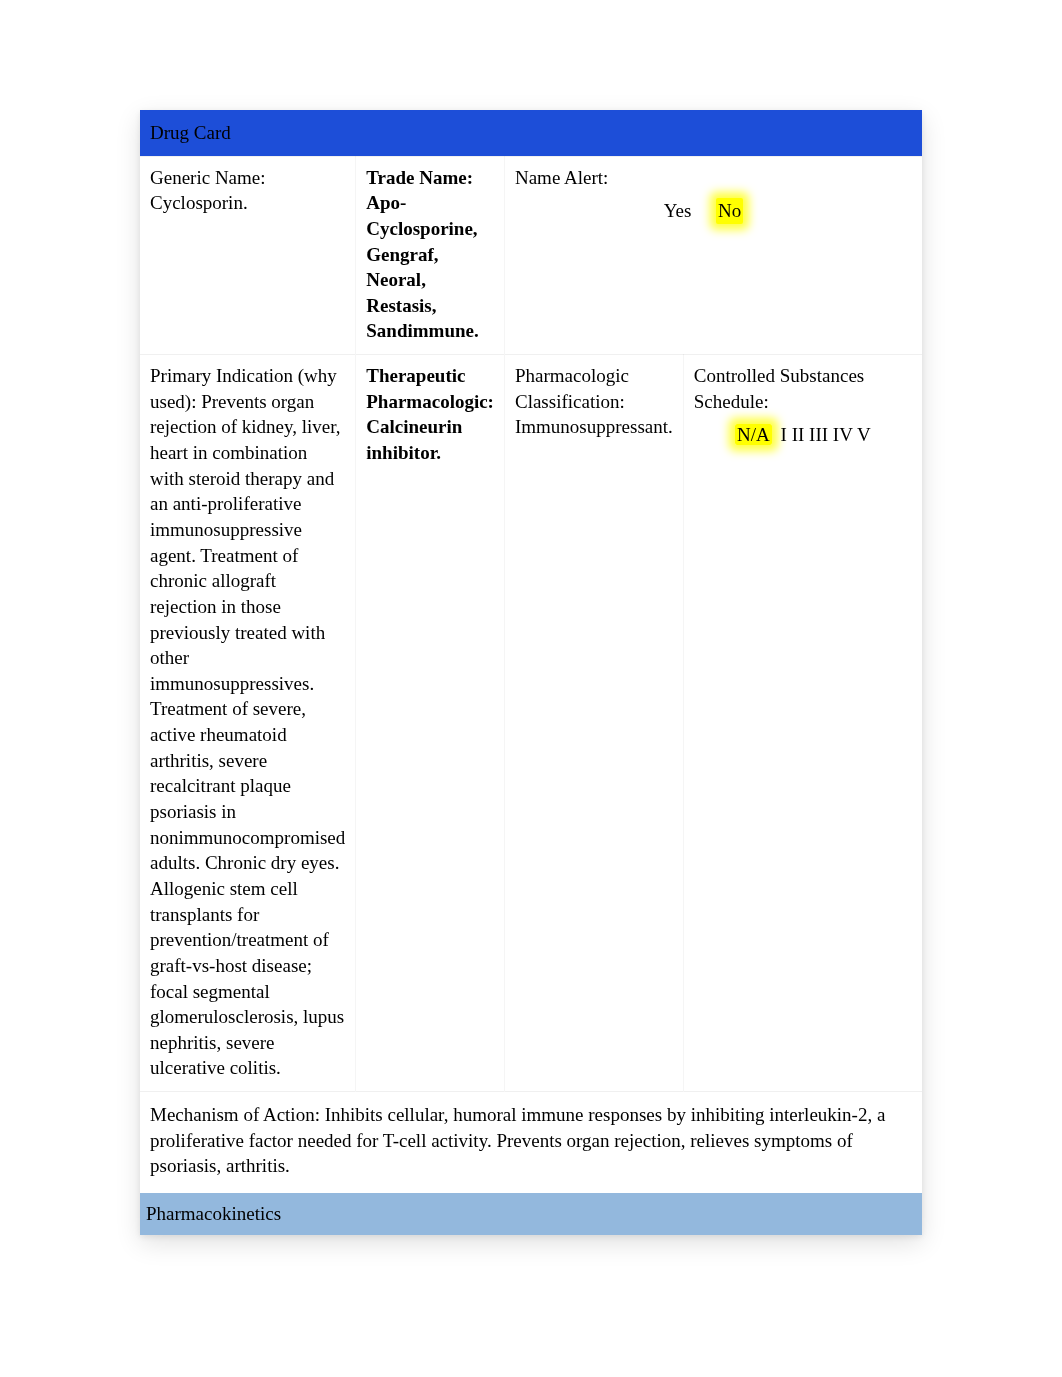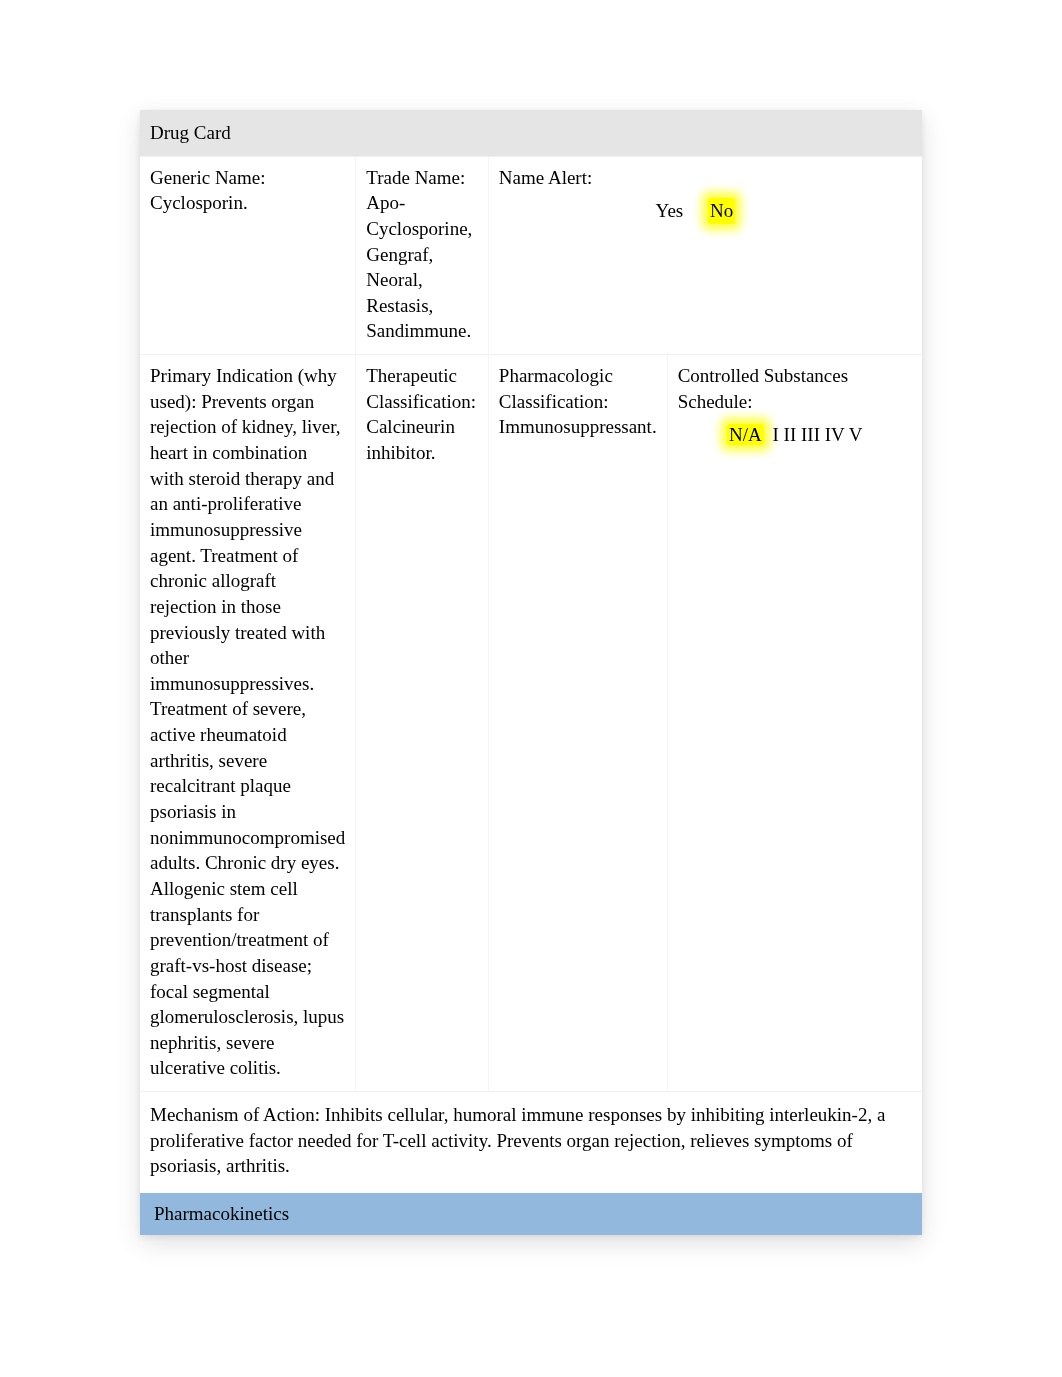--- a/index.html
+++ b/index.html
@@ -25,28 +25,28 @@
     }
     .card td {
       vertical-align: top;
       padding: 8px 10px 10px 10px;
       border-right: 1px solid rgba(0,0,0,0.04);
     }
     .card td:last-child {
       border-right: none;
     }
     .header-row td {
-      background: #e5e5e5;
+      background: #1d4ed8;
       color: #000;
       padding: 10px 10px;
       font-size: 19px;
     }
     .section-row td {
       background: #93b8dd;
-      padding: 8px 14px;
+      padding: 8px 6px;
     }
     .row-sep td {
       border-top: 1px solid rgba(0,0,0,0.06);
     }
     .highlight {
       background: #ffff00;
       box-shadow: 0 0 10px 6px rgba(255,255,0,0.75);
       border-radius: 2px;
       padding: 0 2px;
     }
@@ -56,21 +56,21 @@
     }
     .opt {
       display: inline-block;
       margin-right: 20px;
     }
     .sched-opts span.plain {
       margin-left: 4px;
       margin-top: 21px;
     }
     .col-a { width: 26%; }
-    .col-b { width: 17%; }
+    .col-b { width: 17%; font-weight: bold; }
     .col-c { width: 21%; }
     .col-d { width: 36%; }
     .full-row td {
       padding: 10px 24px 14px 10px;
     }
   </style>
 </head>
 <body>
 
 <table class="card">
@@ -98,21 +98,21 @@
         <span class="opt highlight">No</span>
       </div>
     </td>
   </tr>
 
   <tr class="row-sep">
     <td class="col-a">
       <span>Primary Indication (why used):</span><span> Prevents organ rejection of kidney, liver, heart in combination with steroid therapy and an anti-proliferative immunosuppressive agent. Treatment of chronic allograft rejection in those previously treated with other immunosuppressives. Treatment of severe, active rheumatoid arthritis, severe recalcitrant plaque psoriasis in nonimmunocompromised adults. Chronic dry eyes. Allogenic stem cell transplants for prevention/treatment of graft-vs-host disease; focal segmental glomerulosclerosis, lupus nephritis, severe ulcerative colitis.</span>
     </td>
     <td class="col-b">
-      <span>Therapeutic Classification:</span><span> Calcineurin inhibitor.</span>
+      <span>Therapeutic Pharmacologic:</span><span> Calcineurin inhibitor.</span>
     </td>
     <td class="col-c">
       <span>Pharmacologic Classification:</span><span> Immunosuppressant.</span>
     </td>
     <td class="col-d">
       <span>Controlled Substances Schedule:</span>
       <div class="opts sched-opts">
         <span class="highlight">N/A</span><span class="plain"> I II III IV V</span>
       </div>
     </td>

